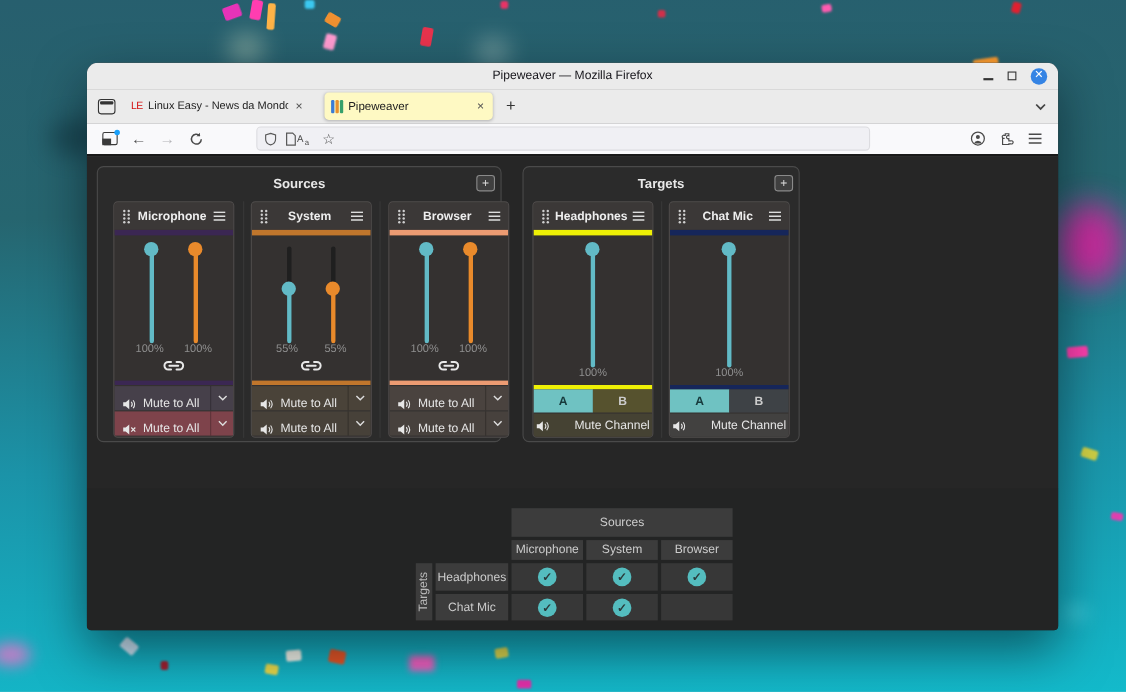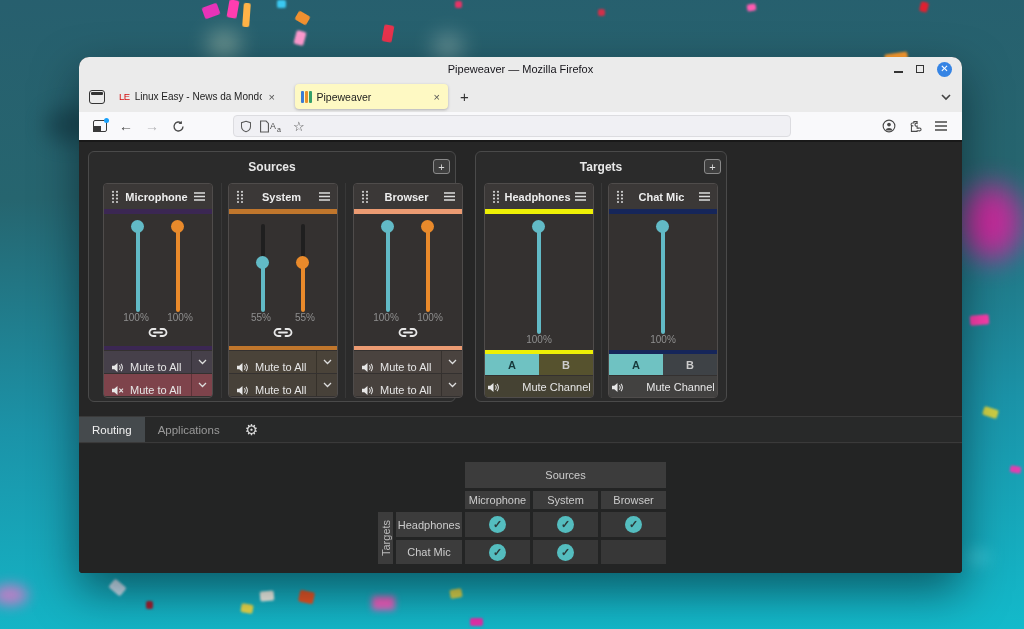--- a/index.html
+++ b/index.html
@@ -509,25 +509,20 @@
         <div class="mute-ch" style="--bg: #424140;">
           <svg width="13" height="11" viewBox="0 0 14 12">
               <path d="M1 4h2.5L7 1v10L3.5 8H1z" fill="#e6e6e6"></path>
               <path d="M9 3.5a4 4 0 0 1 0 5M10.8 2a6.5 6.5 0 0 1 0 8" stroke="#e6e6e6" stroke-width="1.1" fill="none"></path>
             </svg>
           <span>Mute Channel</span>
         </div>
       </div>
     </div>
 
-    <div class="tabstrip">
-      <div class="rtab active">Routing</div>
-      <div class="rtab">Applications</div>
-      <div class="gear">⚙</div>
-    </div>
 
     <div class="below">
       <div class="matrix">
         <div class="mcell blank" style="grid-column:1/3;grid-row:1/3"></div>
         <div class="mcell m-sources">Sources</div>
         <div class="mcell" style="grid-column:3;grid-row:2">Microphone</div>
         <div class="mcell" style="grid-column:4;grid-row:2">System</div>
         <div class="mcell" style="grid-column:5;grid-row:2">Browser</div>
         <div class="mcell m-targets">Targets</div>
         <div class="mcell" style="grid-column:2;grid-row:3">Headphones</div>

